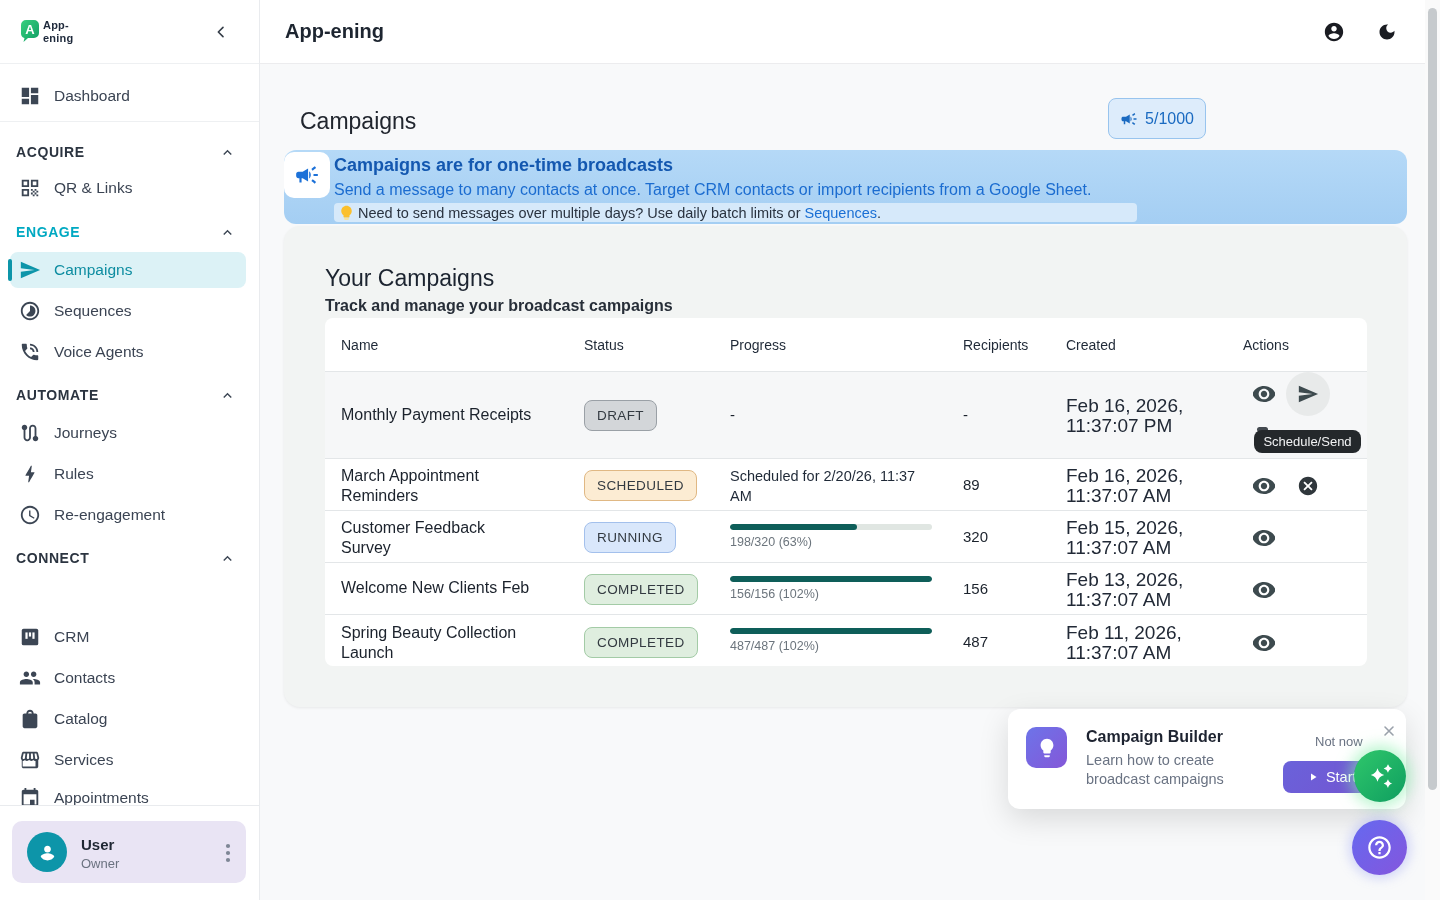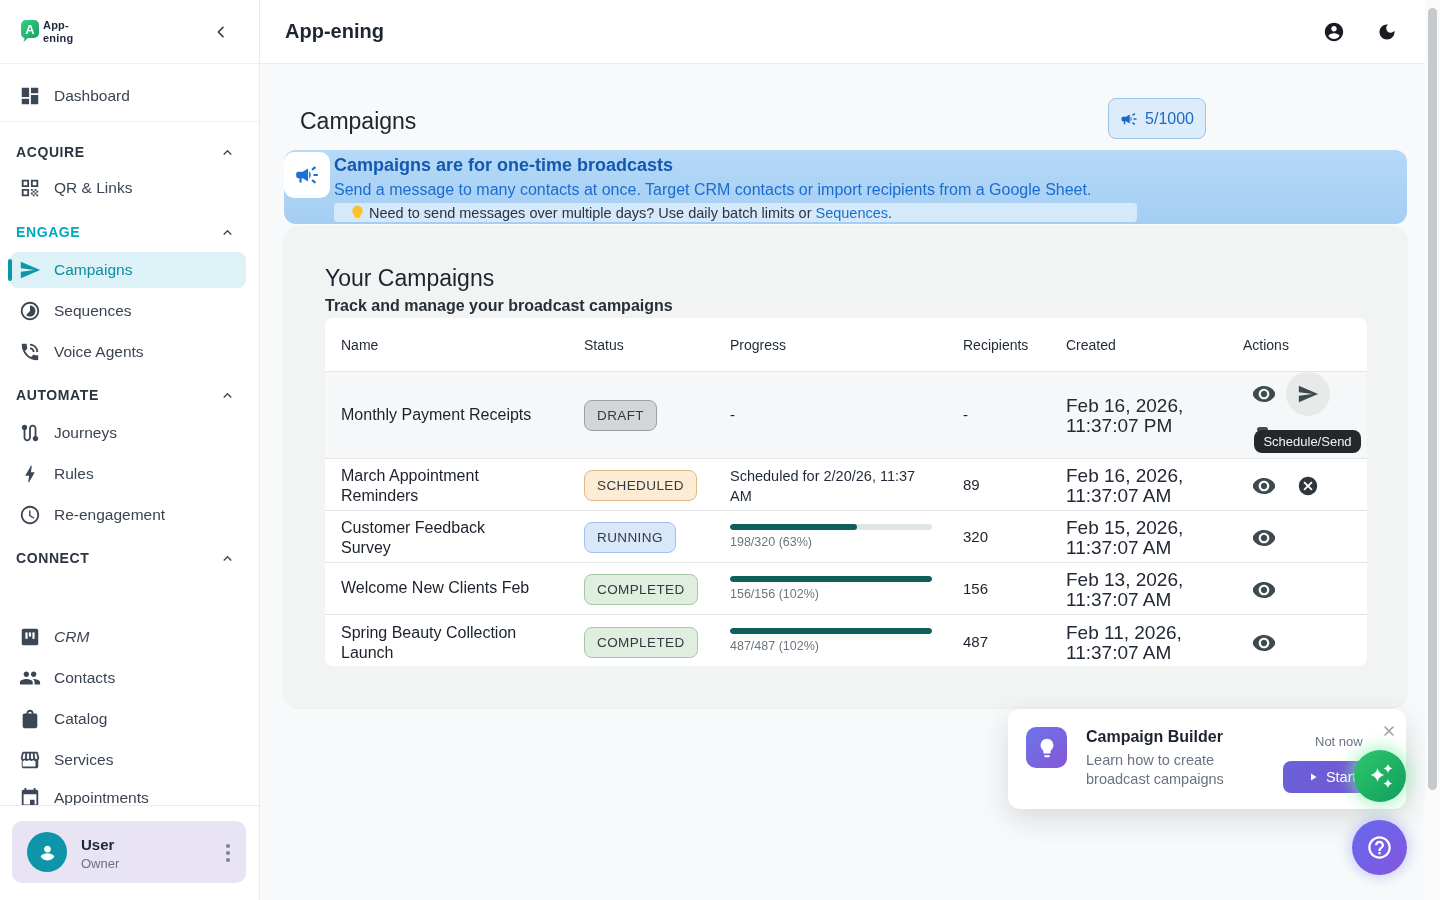--- a/index.html
+++ b/index.html
@@ -38,21 +38,21 @@
 
 #main { position:absolute; left:260px; top:65px; width:1165px; height:835px; }
 #h1 { position:absolute; left:40px; top:43px; font-size:23px; font-weight:500; color:#21262e; }
 #chip { position:absolute; left:848px; top:33px; width:98px; height:41px; border-radius:8px; background:#ddecfb; border:1px solid #98c4ee; display:flex; align-items:center; justify-content:center; gap:7px; color:#1a6ac1; font-size:16px; }
 #newbtn { position:absolute; left:963px; top:34px; width:168px; height:41px; border-radius:8px; background:#fff; border:1px solid #dadee2; box-shadow:0 1px 2px rgba(0,0,0,.04); display:flex; align-items:center; justify-content:center; gap:9px; color:#186a5e; font-size:15px; font-weight:500; }
 
 #banner { position:absolute; left:24px; top:85px; width:1123px; height:74px; border-radius:12px; background:linear-gradient(180deg,#b5d9f7,#a4cef3); }
 #banner-ic { position:absolute; left:0px; top:2px; width:46px; height:46px; border-radius:10px; background:#fff; display:flex; align-items:center; justify-content:center; }
 #banner-t1 { position:absolute; left:50px; top:5px; font-size:18px; font-weight:bold; color:#1458b0; }
 #banner-t2 { position:absolute; left:50px; top:31px; font-size:16px; color:#1b6cd0; }
-#banner-pill { position:absolute; left:50px; top:53px; width:803px; height:19px; background:#d6e9fa; border-radius:4px; font-size:14.5px; color:#2a3340; display:flex; align-items:center; padding-left:15px; }
+#banner-pill { position:absolute; left:50px; top:53px; width:803px; height:19px; background:#d6e9fa; border-radius:4px; font-size:14.5px; color:#2a3340; display:flex; align-items:center; padding-left:4px; }
 #banner-pill a { color:#1a6fd4; text-decoration:none; }
 
 #card { position:absolute; left:24px; top:161px; width:1123px; height:481px; border-radius:16px; background:#f2f4f3; box-shadow:0 1px 3px rgba(0,0,0,.07); }
 #ct1 { position:absolute; left:41px; top:39px; font-size:23px; color:#1c2430; }
 #ct2 { position:absolute; left:41px; top:71px; font-size:16px; font-weight:bold; color:#272e38; }
 #table { position:absolute; left:41px; top:92px; width:1042px; height:348px; background:#fff; border-radius:8px; overflow:hidden; }
 .th { position:absolute; font-size:14px; font-weight:500; color:#1f2937; top:0; height:53px; display:flex; align-items:center; }
 .rowline { position:absolute; left:0; width:1042px; border-top:1px solid #e3e6e8; }
 .cellname { position:absolute; left:16px; width:230px; font-size:16px; color:#1b222c; line-height:20px; }
 .badge { position:absolute; height:31px; border-radius:8px; display:flex; align-items:center; justify-content:center; font-size:13.5px; letter-spacing:.4px; color:#333a41; }
@@ -160,21 +160,21 @@
       <span class="ic">
           <svg width="22" height="22" viewBox="0 0 24 24" fill="#3c4654">
             <path d="M11.99 2C6.47 2 2 6.48 2 12s4.47 10 9.99 10C17.52 22 22 17.52 22 12S17.52 2 11.99 2zM12 20c-4.42 0-8-3.58-8-8s3.58-8 8-8 8 3.58 8 8-3.58 8-8 8zm.5-13H11v6l5.25 3.15.75-1.23-4.5-2.67z"></path>
           </svg>
         </span>
       <span class="lb">Re-engagement</span>
     </div>
     <div class="sect" style="top:483px;">CONNECT<svg width="17" height="17" viewBox="0 0 24 24" fill="#3c4654">
           <path d="M12 8l-6 6 1.41 1.41L12 10.83l4.59 4.58L18 14z"></path>
         </svg></div>
-    <div class="item" style="top:553px;font-style:italic;">
+    <div class="item" style="top:553px;">
       <span class="ic">
           <svg width="22" height="22" viewBox="0 0 24 24">
             <path fill="#3c4654" d="M5 3h14a2 2 0 0 1 2 2v14a2 2 0 0 1-2 2H5a2 2 0 0 1-2-2V5a2 2 0 0 1 2-2z"></path>
             <rect x="7" y="7" width="2.4" height="7" fill="#fff"></rect>
             <rect x="10.8" y="7" width="2.4" height="4.5" fill="#fff"></rect>
             <rect x="14.6" y="7" width="2.4" height="7" fill="#fff"></rect>
           </svg>
         </span>
       <span class="lb">CRM</span>
     </div>

